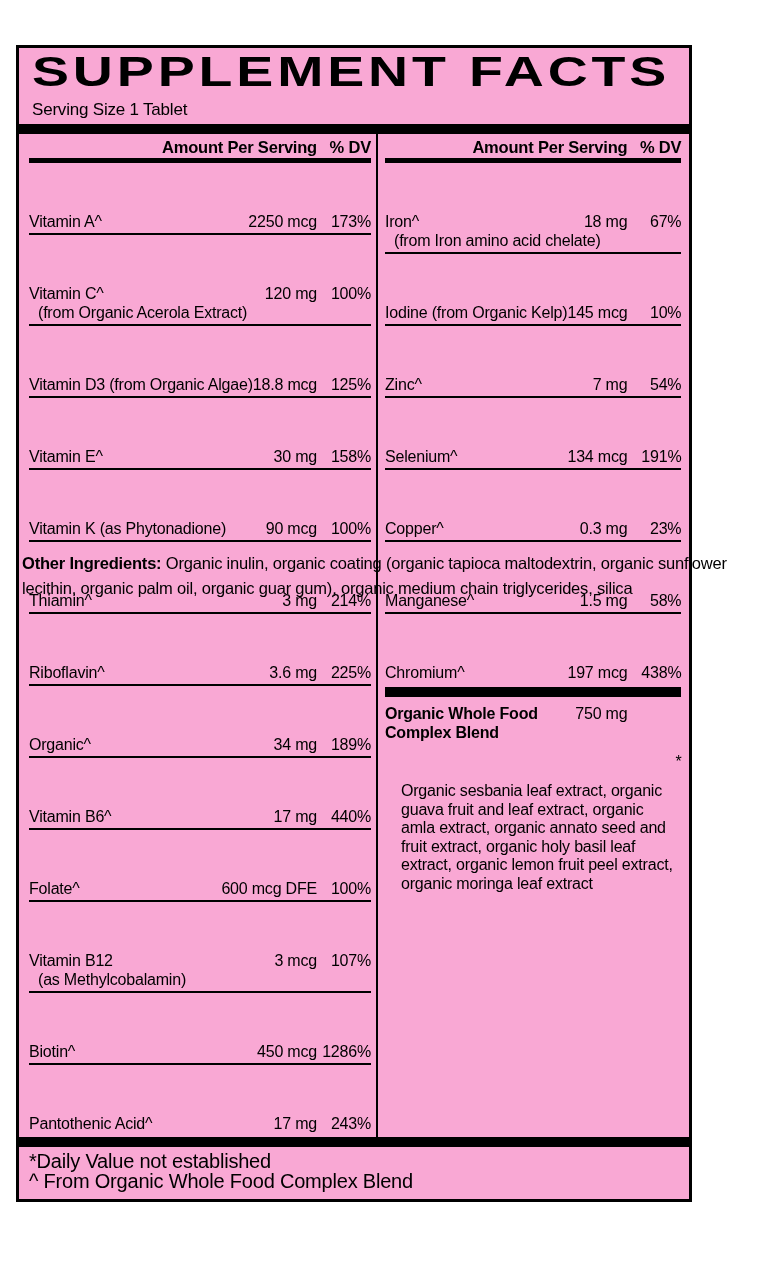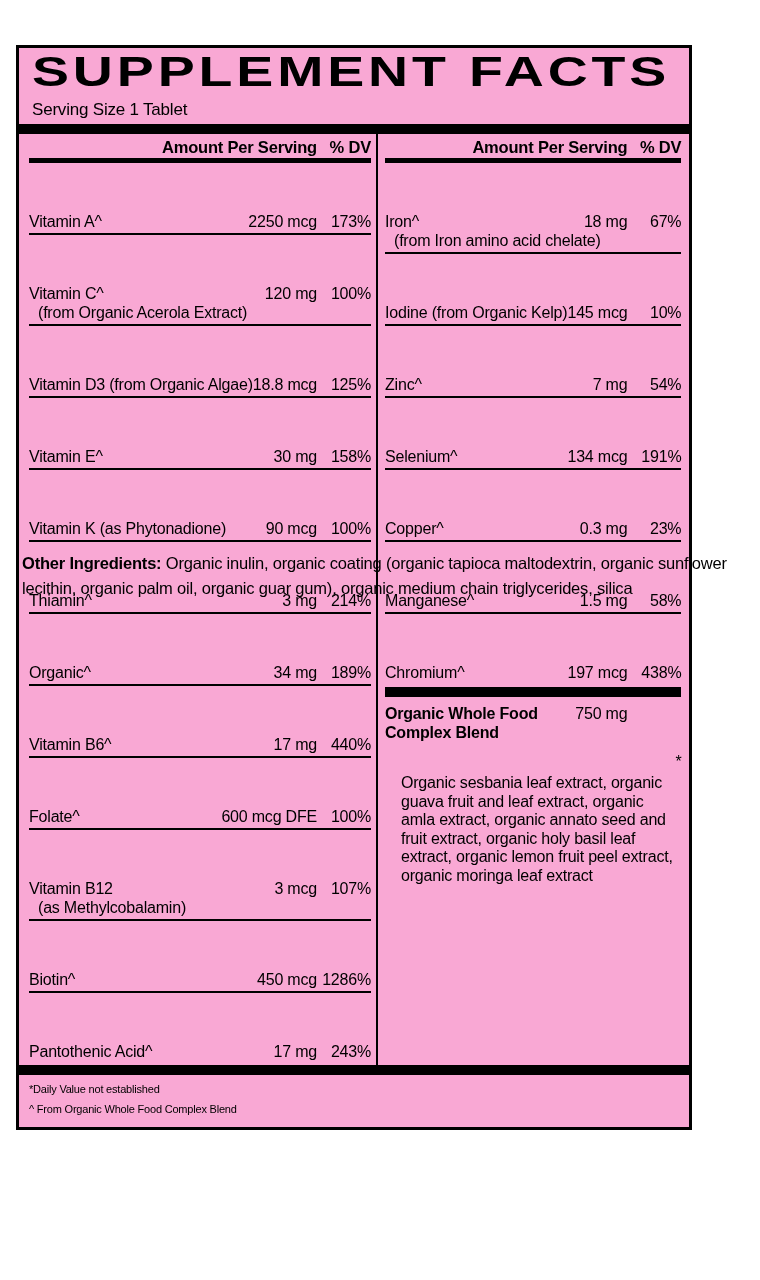--- a/index.html
+++ b/index.html
@@ -47,23 +47,23 @@
   .nrow-main { display: flex; align-items: baseline; }
   .n-name { white-space: nowrap; }
   .n-amt  { margin-left: auto; white-space: nowrap; text-align: center; }
   .n-dv   { width: 54px; text-align: right; white-space: nowrap; margin-top: 48px; }
   .n-sub  { padding-left: 9px; }
 
   .bar-mid { height: 10px; background: #000; margin: 3px 0 7px; }
 
   .blend-head { display: flex; align-items: flex-start; font-size: 16px; line-height: 19px; }
   .blend-name { font-weight: bold; width: 180px; }
-  .blend-desc { font-size: 16px; line-height: 18.5px; padding: 3px 0 4px 16px; }
-
-  .footnotes { padding: 4px 10px 8px 10px; font-size: 11px; line-height: 20px; }
+  .blend-desc { font-size: 16px; line-height: 18.5px; padding: 3px 0 4px 16px; margin-top: 8px; }
+
+  .footnotes { padding: 4px 10px 8px 10px; font-size: 20px; line-height: 20px; }
 
   .other-ing {
     position: absolute; left: 22px; top: 551px; width: 716px;
     font-size: 16.5px; line-height: 25px;
   }
   .other-ing b { font-weight: bold; }
 </style>
 </head>
 <body>
 
@@ -133,20 +133,28 @@
 
   <div class="nrow">
     <div class="nrow-main">
       <span class="n-name">Thiamin^</span>
       <span class="n-amt">3 mg</span>
       <span class="n-dv">214%</span>
     </div>
 
   </div>
 
+  <div class="nrow">
+    <div class="nrow-main">
+      <span class="n-name">Riboflavin^</span>
+      <span class="n-amt">3.6 mg</span>
+      <span class="n-dv">225%</span>
+    </div>
+
+  </div>
 
   <div class="nrow">
     <div class="nrow-main">
       <span class="n-name">Organic^</span>
       <span class="n-amt">34 mg</span>
       <span class="n-dv">189%</span>
     </div>
 
   </div>
 

